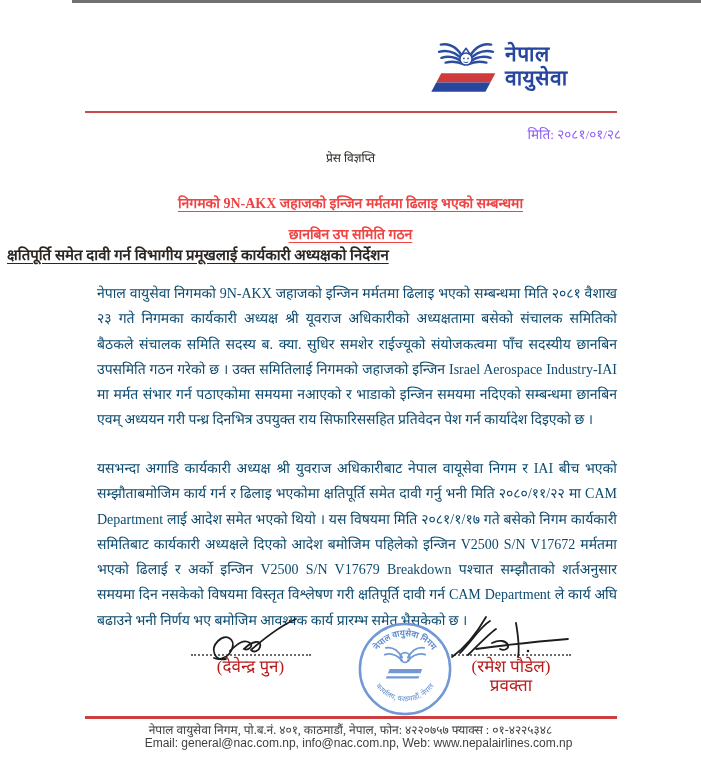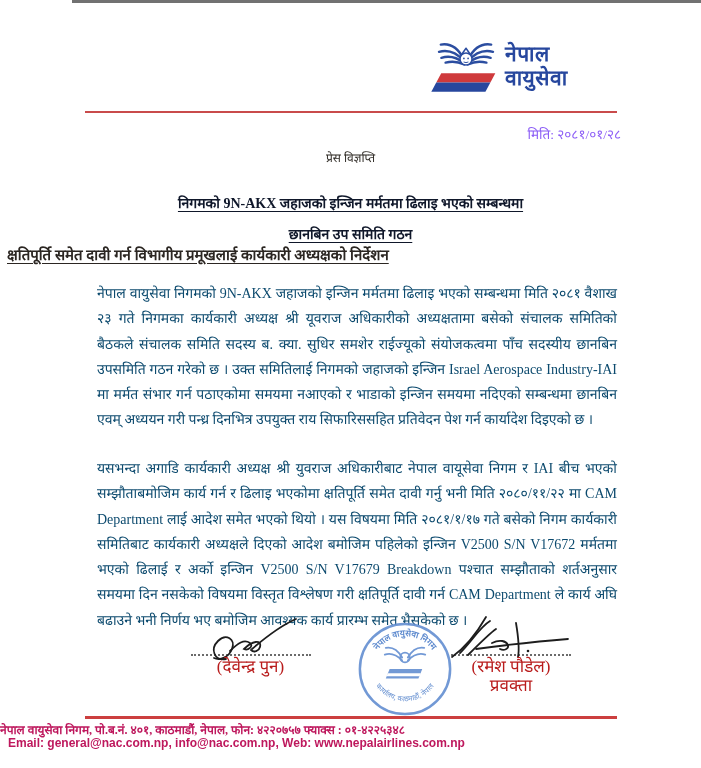--- a/index.html
+++ b/index.html
@@ -17,21 +17,21 @@
   .logo-flag{position:absolute;left:430px;top:72px;width:66px;height:21px;}
   .logo-text{
     position:absolute;left:505px;top:42px;
     color:#27479e;font-weight:bold;font-size:21px;line-height:24px;letter-spacing:.5px;
   }
   .rule{position:absolute;left:85px;width:532px;height:2px;background:#c94b4b;}
   .rule-top{top:111px;}
   .rule-bottom{top:716px;height:3px;background:#cc3f3f;}
   .date-line{position:absolute;top:125px;right:80px;font-size:13.5px;color:#8b5cf6;}
   .press-title{position:absolute;top:149px;left:0;width:100%;text-align:center;font-size:12px;color:#2e2a25;}
-  .h-sub{position:absolute;left:0;width:100%;text-align:center;font-weight:bold;font-size:14px;color:#0f172a;
+  .h-sub{position:absolute;left:0;width:100%;text-align:center;font-weight:bold;font-size:14px;color:#ef4444;
          text-decoration:underline;text-underline-offset:3px;}
   .h-sub1{top:193px;}
   .h-sub2{top:224px;}
   .h-directive{position:absolute;left:0;width:100%;top:244px;text-align:left;font-weight:bold;font-size:15px;
          color:#2b2622;text-decoration:underline;text-underline-offset:3px;padding-left:7px;}
   .para{
     position:absolute;left:97px;width:520px;
     font-size:14px;line-height:25.3px;text-align:justify;color:#0c4a6e;
   }
   .para1{top:281px;}
@@ -39,21 +39,21 @@
   
   .sig-block{position:absolute;text-align:center;font-size:17px;color:#b91c1c;}
   .sig-left{left:178px;top:617px;width:145px;}
   .sig-right{left:436px;top:613px;width:150px;}
   .sig-scribble{display:block;margin:0 auto;}
   .sig-dotted{border:0;border-bottom:2px dotted #6b6b6b;width:120px;margin:-9px auto 2px auto;}
   .sig-name{line-height:18px;}
   .sig-title{line-height:20px;}
   .stamp{position:absolute;left:357px;top:621px;width:96px;height:96px;opacity:.88;}
   
-  .footer-line{position:absolute;left:0;width:100%;font-weight:bold;color:#be185d;}
+  .footer-line{position:absolute;left:0;width:100%;text-align:center;font-weight:normal;color:#404040;}
   .footer-1{top:721px;font-size:12px;}
   .footer-2{top:736px;font-size:12px;font-family:"Liberation Sans","DejaVu Sans",sans-serif;padding-left:8px;}
 </style>
 </head>
 <body>
 
 <div class="page">
 
   <div class="scan-edge"></div>
 

